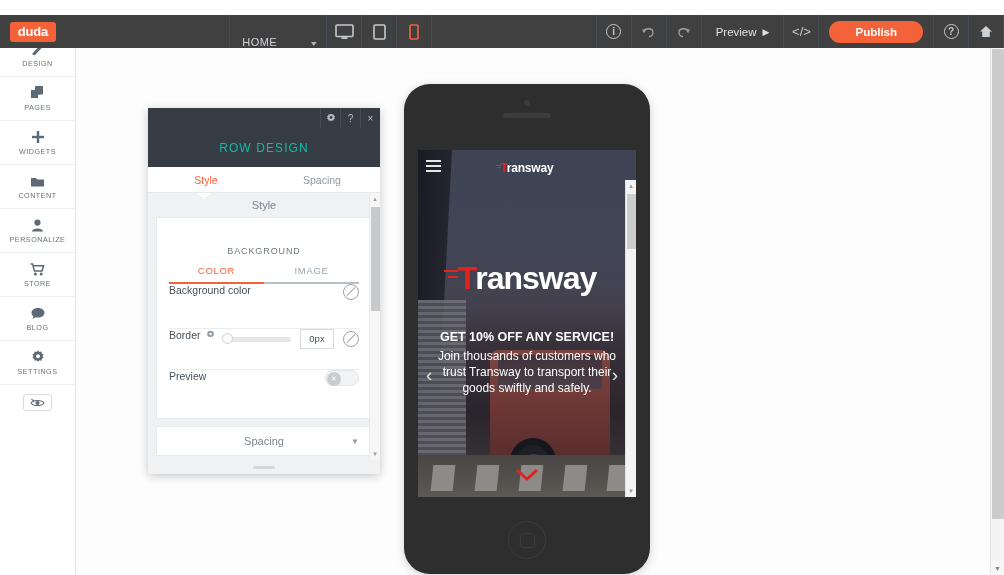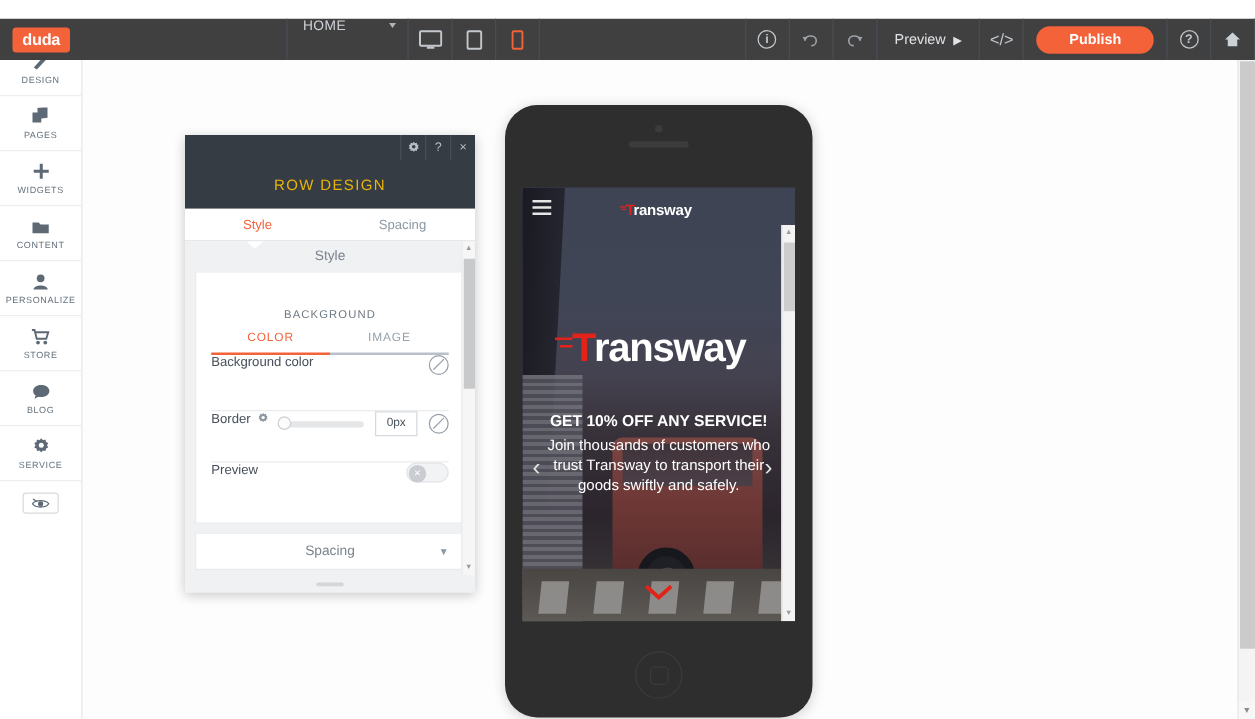--- a/index.html
+++ b/index.html
@@ -20,21 +20,21 @@
   }
   #logo-wrap { width: 66px; display: flex; align-items: center; justify-content: center; }
   .logo-badge {
     background: #f4623a; color: #fff;
     font-size: 13px; font-weight: bold;
     padding: 2px 8px 3px; border-radius: 3px;
     letter-spacing: -0.2px;
   }
   .tb-div { width: 1px; background: #474d55; align-self: stretch; }
   #page-select {
-    width: 96px; display: flex; align-items: flex-start; justify-content: space-between;
+    width: 96px; display: flex; align-items: flex-end; justify-content: space-between;
     padding: 0 10px 0 12px; color: #cfd3d8; font-size: 11px; letter-spacing: .4px;
   }
   .caret-small { font-size: 8px; color: #aeb4bb; transform: scaleX(1.4); }
   .dev-btn {
     width: 34px; display: flex; align-items: center; justify-content: center;
   }
   .dev-btn svg { display: block; }
   .tb-icon {
     width: 34px; display: flex; align-items: center; justify-content: center;
     color: #c3c8ce;
@@ -55,21 +55,21 @@
   .circ {
     width: 15px; height: 15px; border-radius: 50%;
     border: 1.3px solid #c3c8ce;
     display: flex; align-items: center; justify-content: center;
     font-size: 10px; line-height: 1; font-weight: bold;
   }
 
   
   #sidebar {
     position: absolute; left: 0; top: 33px;
-    width: 66px; height: 542px;
+    width: 76px; height: 542px;
     background: #fff;
     border-right: 1px solid #e3e6e9;
     z-index: 40;
   }
   .sb-item {
     height: 44px; border-bottom: 1px solid #eceef0;
     display: flex; flex-direction: column;
     align-items: center; justify-content: center; gap: 3px;
     cursor: pointer;
   }
@@ -118,21 +118,21 @@
     height: 20px; background: #363c44;
     display: flex; justify-content: flex-end; align-items: stretch;
   }
   .pt-btn {
     width: 20px; display: flex; align-items: center; justify-content: center;
     color: #b9bec4; font-size: 10px; border-left: 1px solid #474d55; cursor: pointer;
   }
   #panel-title {
     height: 39px; background: #363c44;
     display: flex; align-items: center; justify-content: center;
-    color: #eab308; font-size: 12px; letter-spacing: 1.1px;
+    color: #14b8a6; font-size: 12px; letter-spacing: 1.1px;
   }
   #panel-tabs {
     height: 26px; background: #fff;
     display: flex; border-bottom: 1px solid #e6e8ea;
   }
   .ptab {
     flex: 1; display: flex; align-items: center; justify-content: center;
     font-size: 10.5px; color: #8d98a3; cursor: pointer;
   }
   .ptab.active { color: #f4623a; }
@@ -509,21 +509,21 @@
     <span class="sb-label">BLOG</span>
   </div>
 
   <div class="sb-item">
     <span class="sb-icon">
       <svg width="14" height="14" viewBox="0 0 14 14">
         <path d="M7 0.6 L8.4 2.1 L10.4 1.6 L10.8 3.6 L12.6 4.4 L11.6 6.2 L12.6 8 L10.8 8.8 L10.4 10.8 L8.4 10.3 L7 11.8 L5.6 10.3 L3.6 10.8 L3.2 8.8 L1.4 8 L2.4 6.2 L1.4 4.4 L3.2 3.6 L3.6 1.6 L5.6 2.1 Z" fill="#5d6a75"></path>
         <circle cx="7" cy="6.2" r="2" fill="#fff"></circle>
       </svg>
     </span>
-    <span class="sb-label">SERVICE</span>
+    <span class="sb-label">SETTINGS</span>
   </div>
 
   <div id="eye-btn">
     <svg width="15" height="10" viewBox="0 0 15 10">
       <path d="M1 5 C3.2 1.6 11.8 1.6 14 5 C11.8 8.4 3.2 8.4 1 5 Z" fill="none" stroke="#5d6a75" stroke-width="1.1"></path>
       <circle cx="7.5" cy="5" r="2.1" fill="#5d6a75"></circle>
       <path d="M1.4 1.2 L4.4 3.2" stroke="#5d6a75" stroke-width="1.1"></path>
     </svg>
   </div>
 </div>

